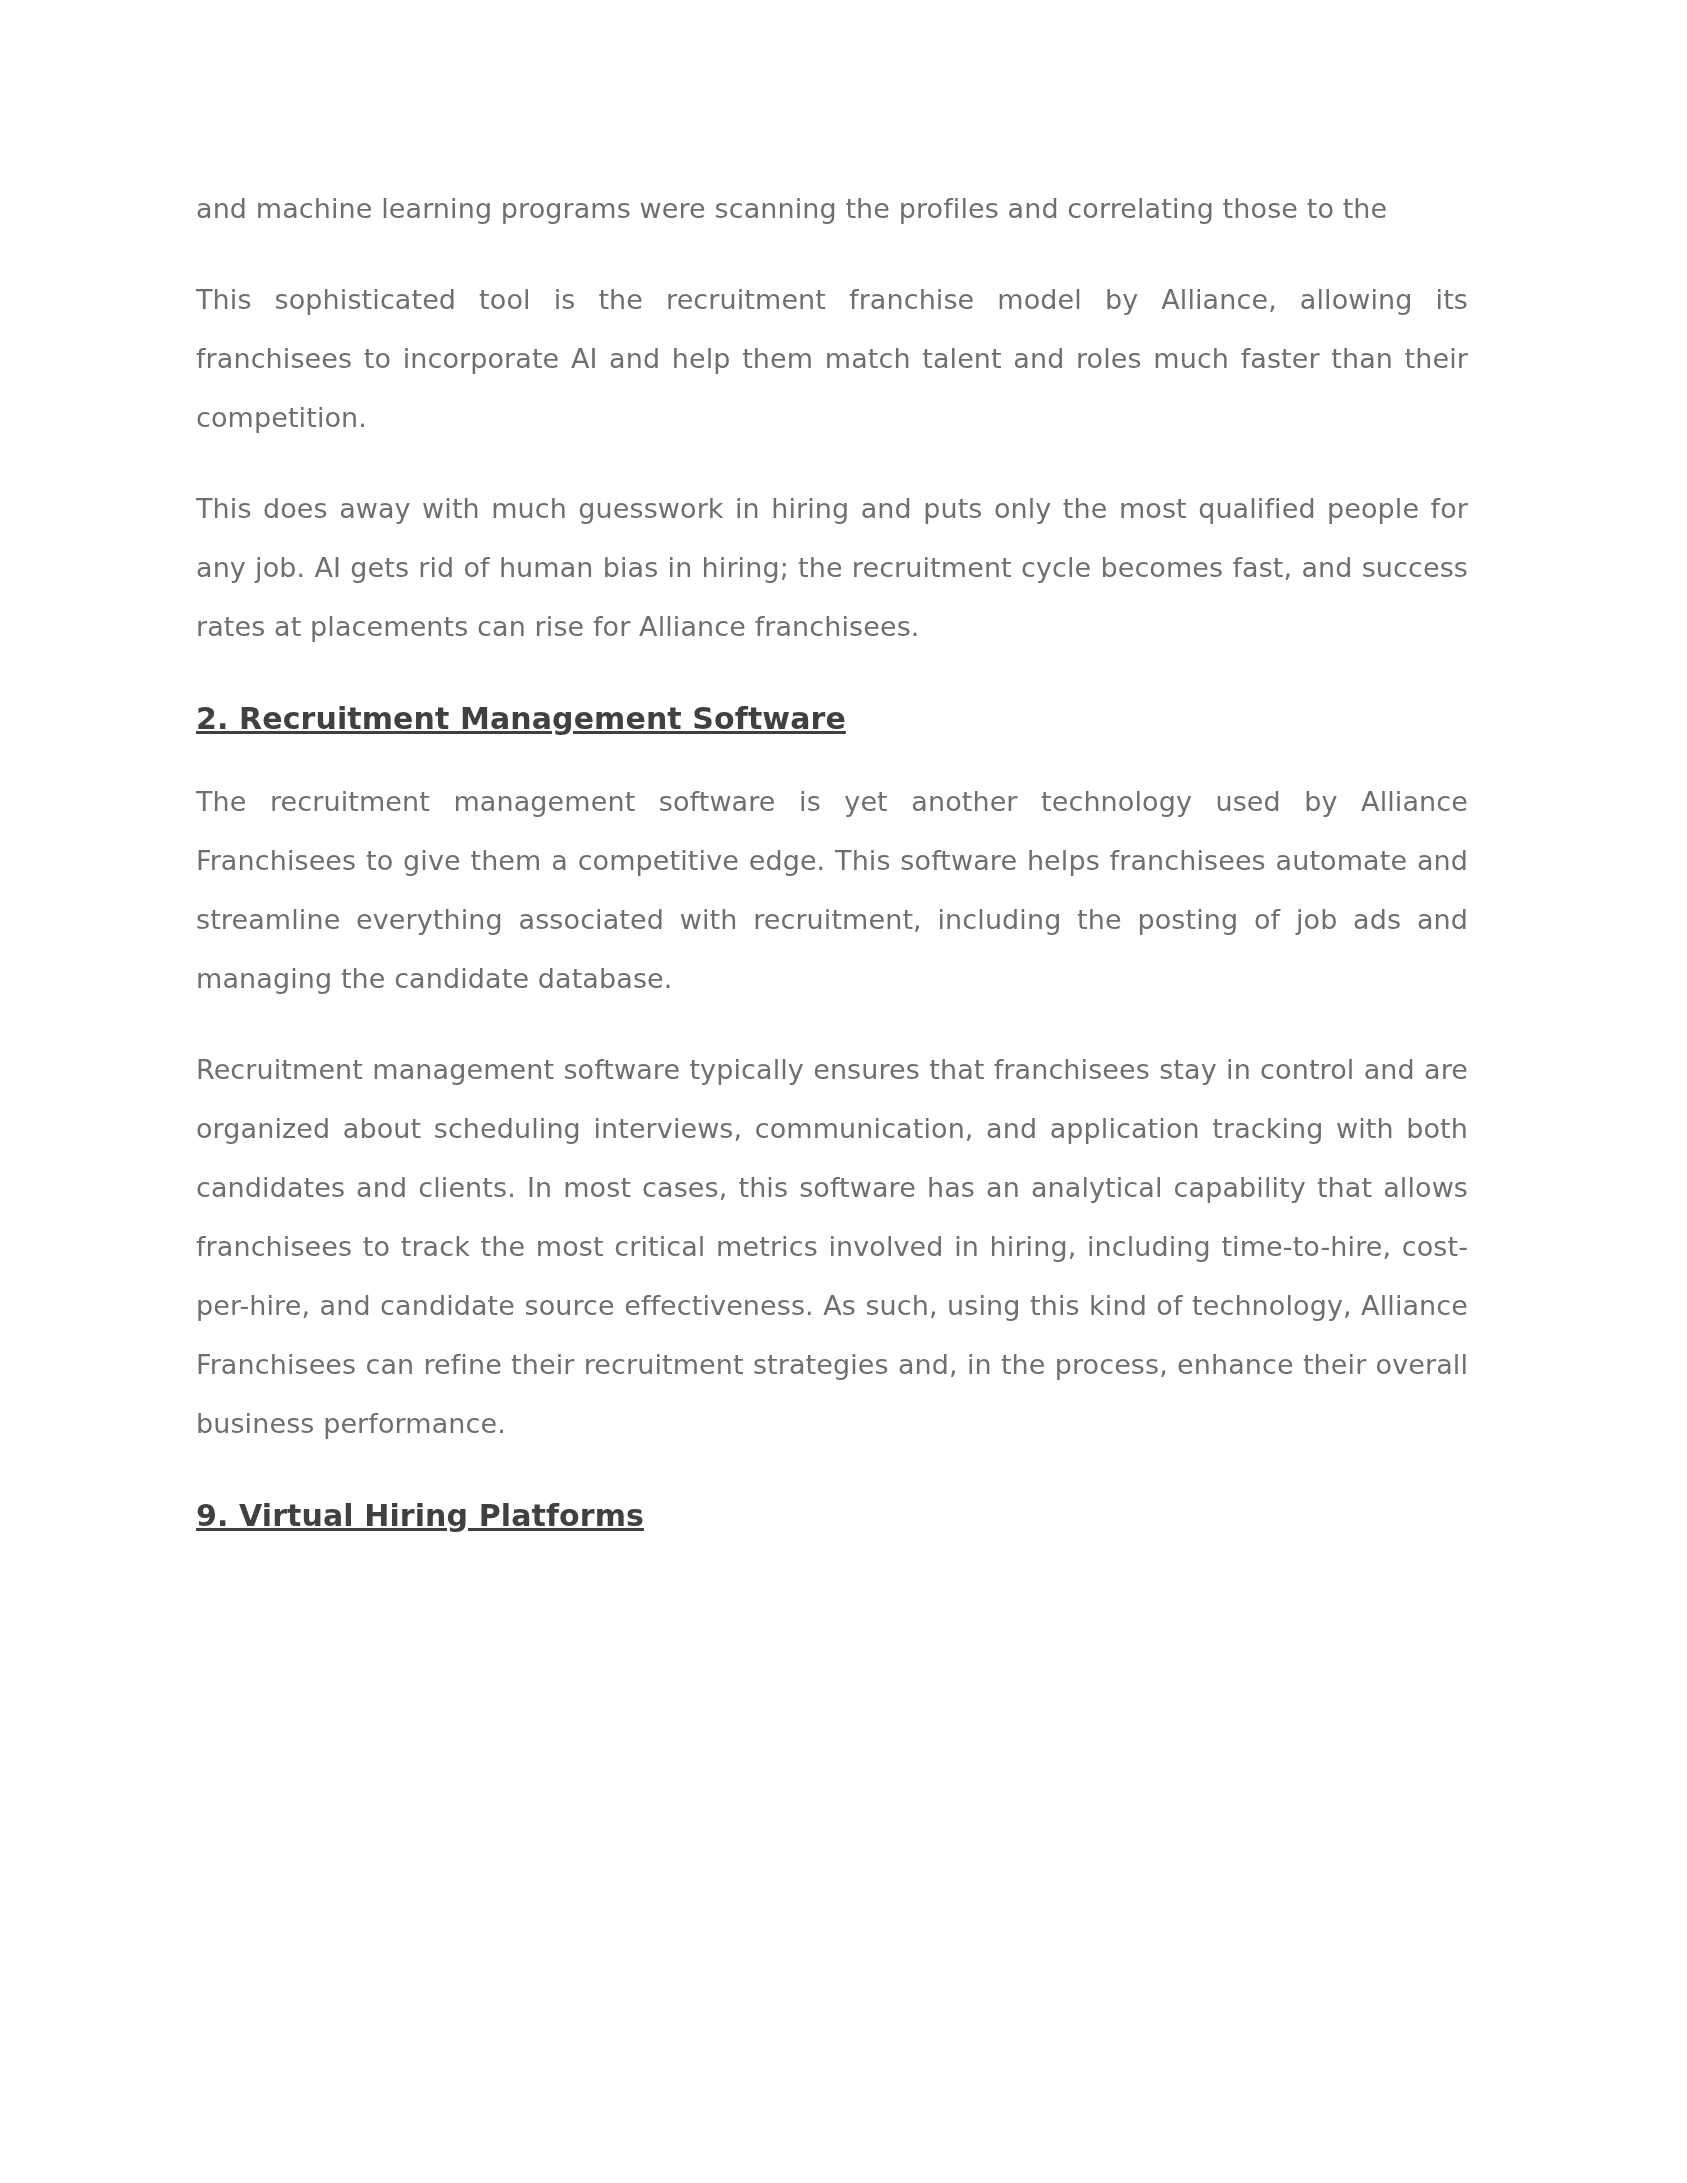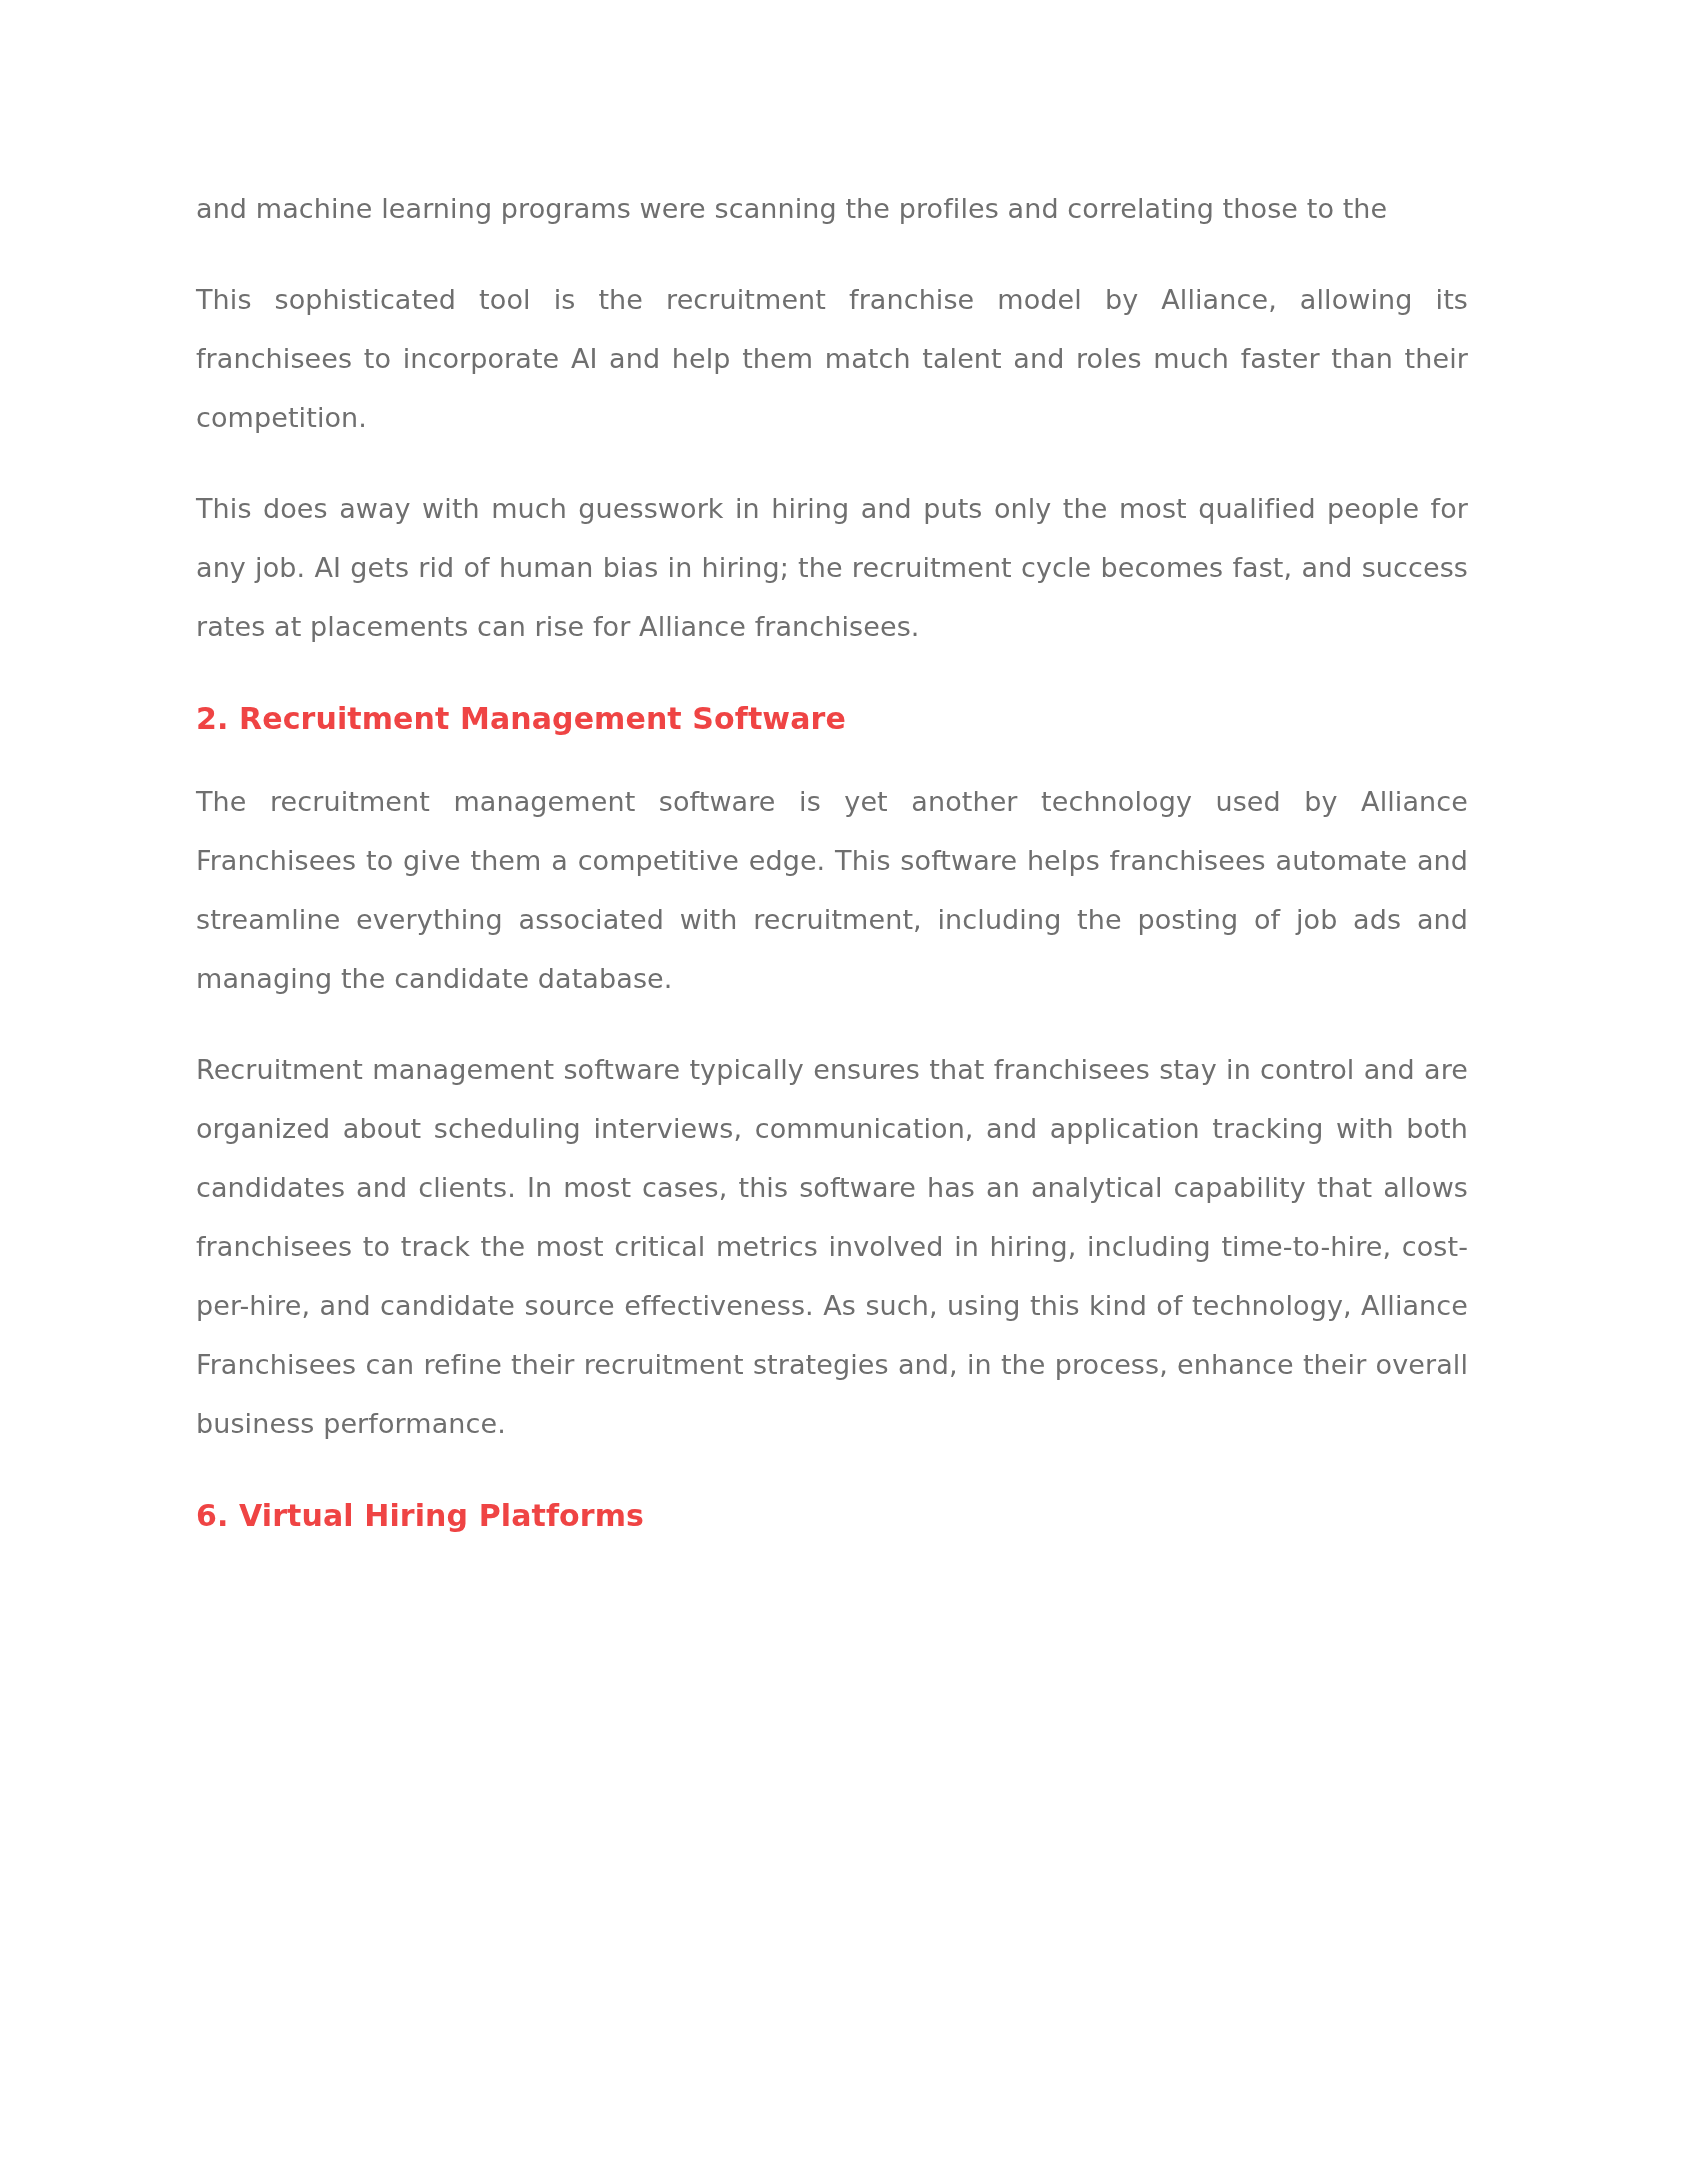--- a/index.html
+++ b/index.html
@@ -27,42 +27,43 @@
     margin: 0 0 32px 0;
     letter-spacing: 0.1px;
   }
   .para.partial {
     margin-top: 0;
   }
   .heading {
     font-size: 30px;
     line-height: 40px;
     font-weight: bold;
-    color: #ef4444;
+    color: #404040;
     text-align: left;
     margin: 43px 0 33px 0;
     letter-spacing: 0.1px;
+    text-decoration: underline;
   }
 </style>
 </head>
 <body>
 
 <div class="page">
   <div class="doc">
 
     <p class="para partial">and machine learning programs were scanning the profiles and correlating those to the</p>
 
     <p class="para">This sophisticated tool is the recruitment franchise model by Alliance, allowing its franchisees to incorporate AI and help them match talent and roles much faster than their competition.</p>
 
     <p class="para">This does away with much guesswork in hiring and puts only the most qualified people for any job. AI gets rid of human bias in hiring; the recruitment cycle becomes fast, and success rates at placements can rise for Alliance franchisees.</p>
 
     <h2 class="heading">2. Recruitment Management Software</h2>
 
     <p class="para">The recruitment management software is yet another technology used by Alliance Franchisees to give them a competitive edge. This software helps franchisees automate and streamline everything associated with recruitment, including the posting of job ads and managing the candidate database.</p>
 
     <p class="para">Recruitment management software typically ensures that franchisees stay in control and are organized about scheduling interviews, communication, and application tracking with both candidates and clients. In most cases, this software has an analytical capability that allows franchisees to track the most critical metrics involved in hiring, including time-to-hire, cost-per-hire, and candidate source effectiveness. As such, using this kind of technology, Alliance Franchisees can refine their recruitment strategies and, in the process, enhance their overall business performance.</p>
 
-    <h2 class="heading">6. Virtual Hiring Platforms</h2>
+    <h2 class="heading">9. Virtual Hiring Platforms</h2>
 
 
   </div>
 </div>
 
 
 </body></html>

